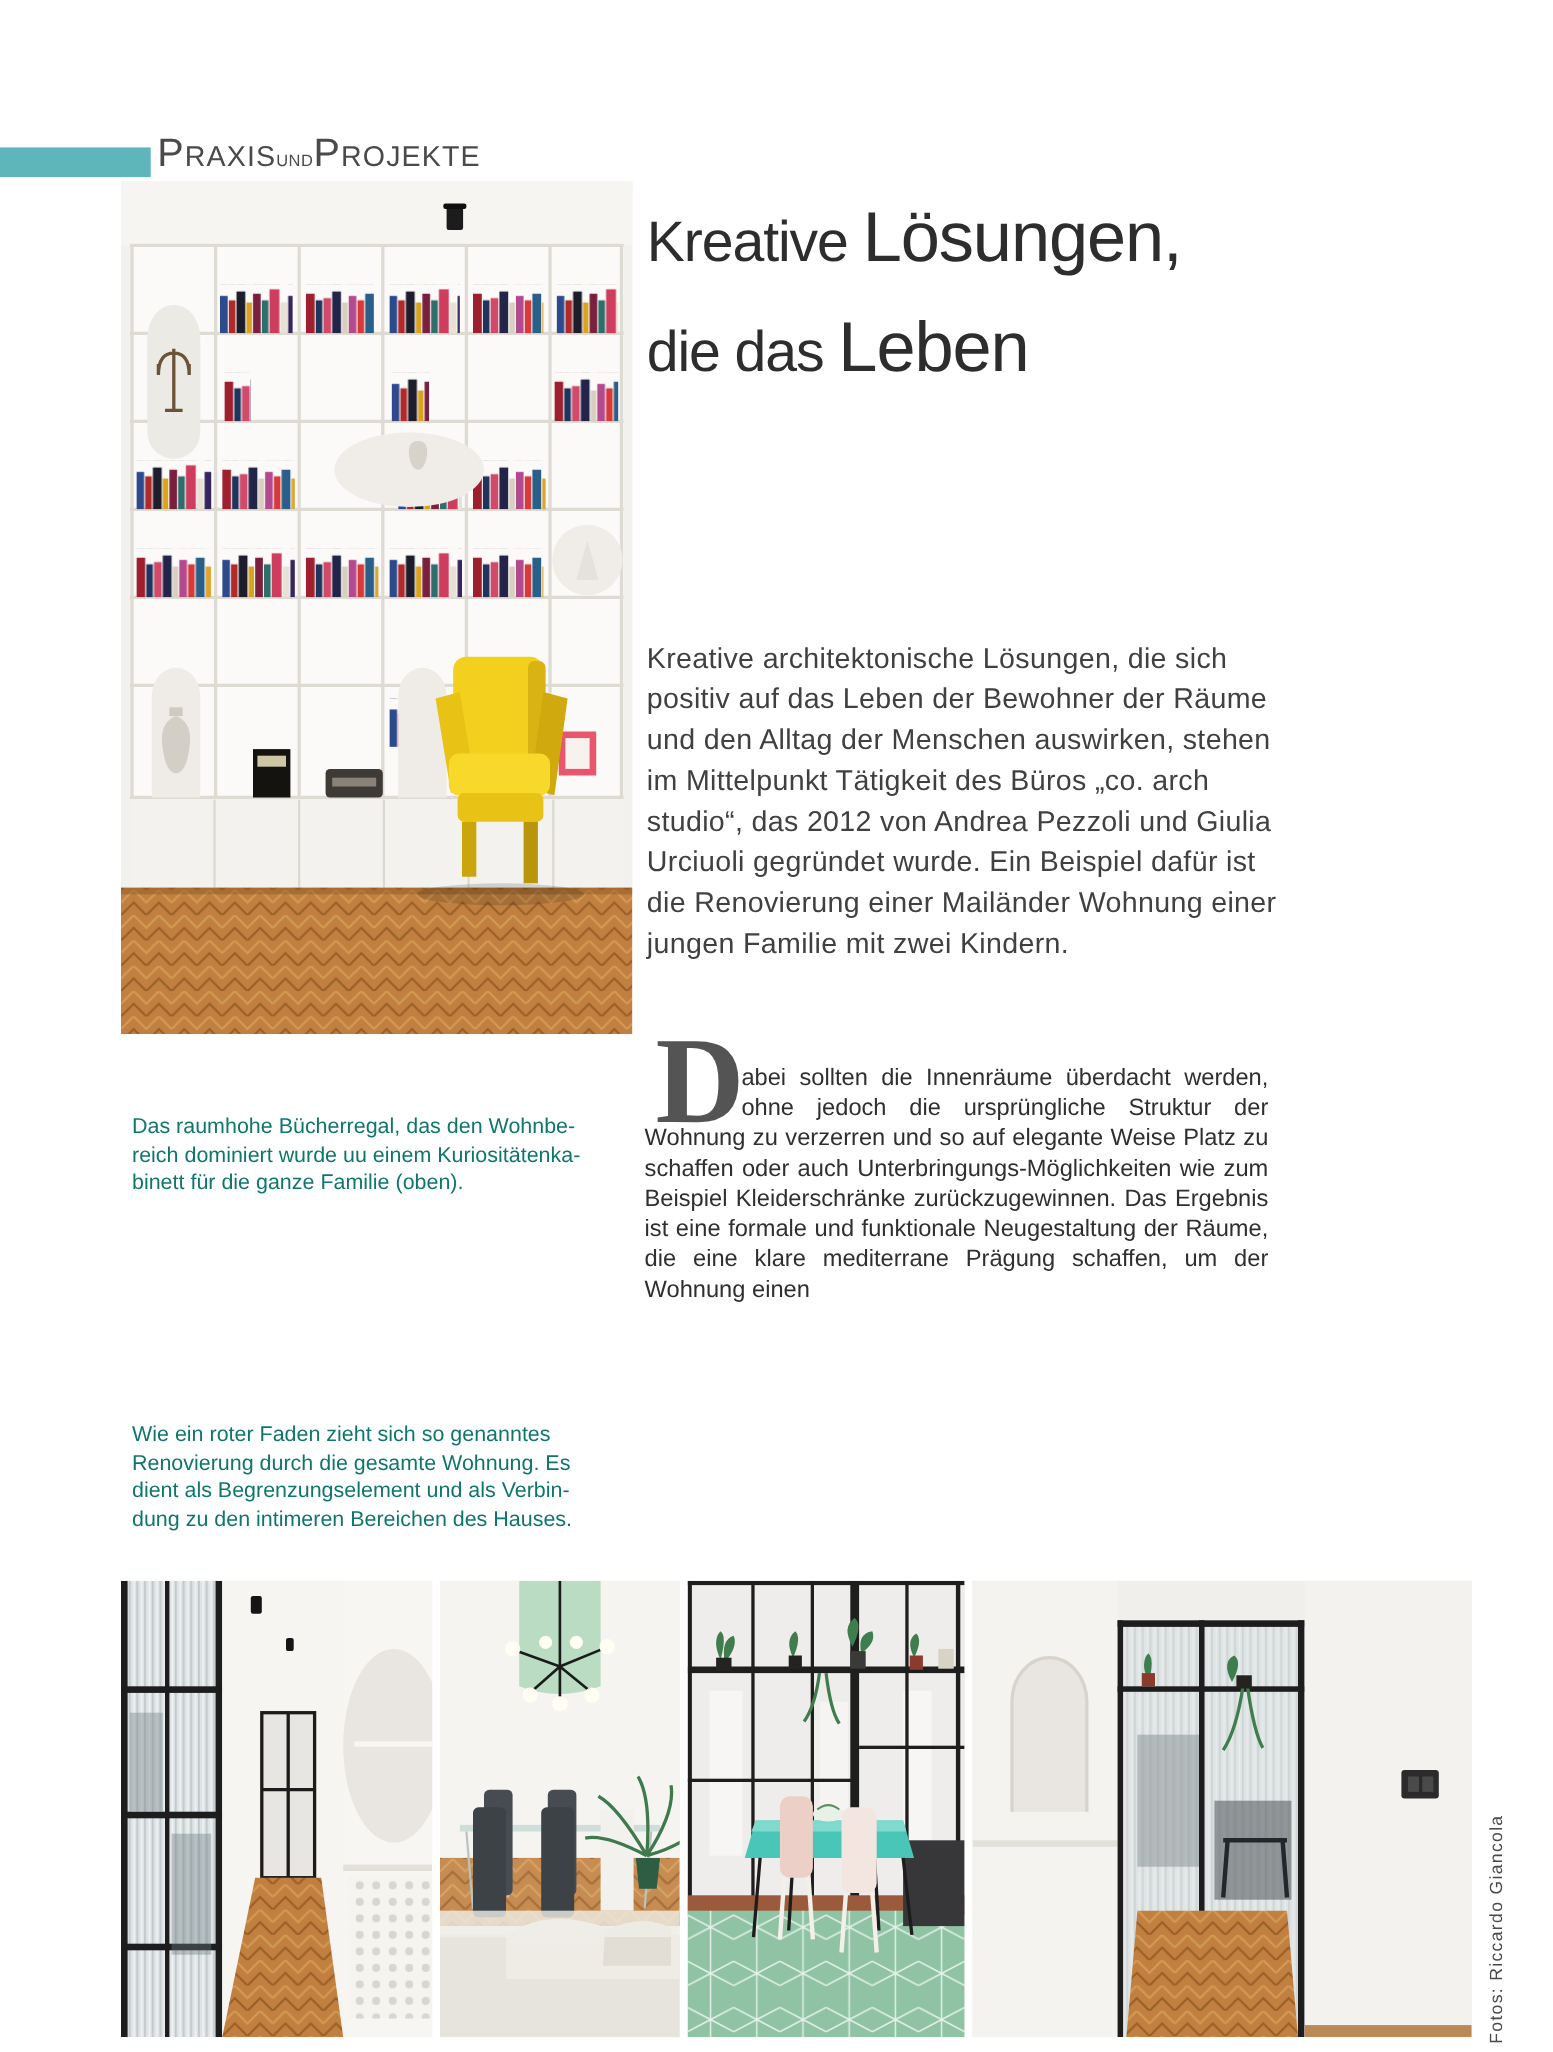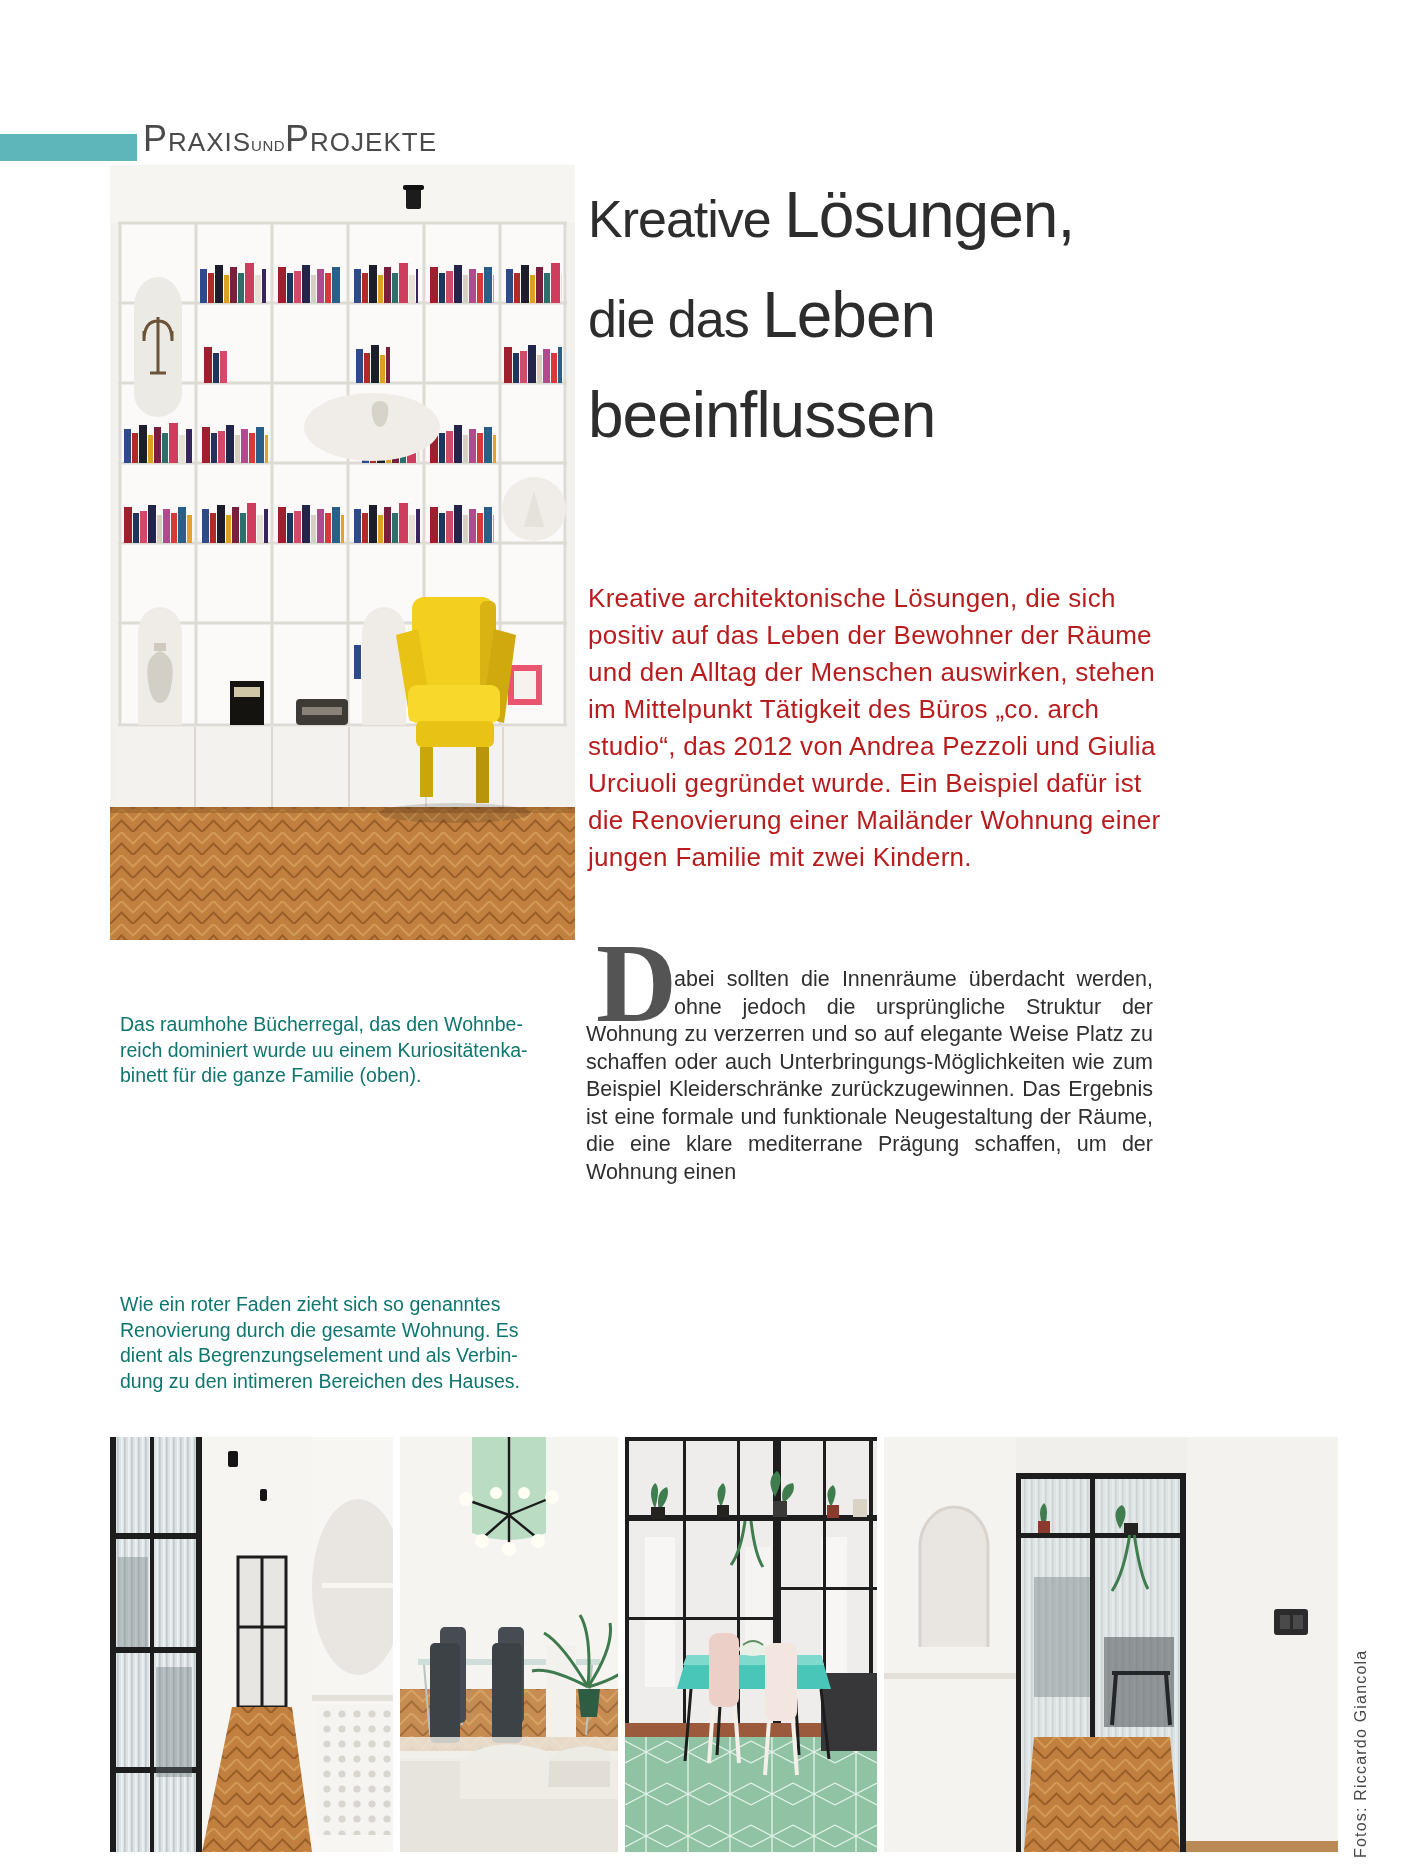--- a/index.html
+++ b/index.html
@@ -16,21 +16,21 @@
 
   
   .headline{position:absolute;left:588px;top:178px;width:580px;color:#2d2d2d;
             font-family:"Liberation Sans",sans-serif;font-weight:100;}
   .headline .line{white-space:nowrap;margin-bottom:26px;letter-spacing:-1px;}
   .headline .sm{font-size:52px;font-weight:100;}
   .headline .lg{font-size:64px;font-weight:100;}
 
   
   .intro{position:absolute;left:588px;top:580px;width:575px;font-size:26px;line-height:37px;
-         color:#b91c1c;letter-spacing:.3px;font-weight:400;}
+         color:#404040;letter-spacing:.3px;font-weight:400;}
 
   
   .article{position:absolute;left:586px;top:966px;width:567px;font-size:21.5px;line-height:27.5px;
            text-align:justify;color:#2f2f2f;}
   .dropcap-box{float:left;width:80px;height:55px;position:relative;margin-right:8px;}
   .dropcap-box .d{position:absolute;left:10px;bottom:-4px;font-family:"Liberation Serif",serif;
                   font-weight:700;font-size:112px;line-height:.73;color:#545454;}
 
   
   .caption{position:absolute;left:120px;width:340px;font-size:19.5px;line-height:25.5px;color:#0f766e;}
@@ -236,21 +236,20 @@
         <rect x="306" y="556" width="78" height="26" rx="6" fill="#e8c214"></rect>
         <rect x="310" y="582" width="13" height="50" fill="#caa50c"></rect>
         <rect x="366" y="582" width="13" height="56" fill="#b8950a"></rect>
       </g>
     </svg>
   </div>
 
   <div class="headline">
     <div class="line"><span class="sm">Kreative </span><span class="lg">Lösungen,</span></div>
     <div class="line"><span class="sm">die das </span><span class="lg">Leben</span></div>
-    <div class="line"><span class="lg">beeinflussen</span></div>
   </div>
 
   <div class="intro">Kreative architektonische Lösungen, die sich positiv auf das Leben der Bewohner der Räume und den Alltag der Menschen auswirken, stehen im Mittelpunkt Tätigkeit des Büros „co. arch studio“, das 2012 von Andrea Pezzoli und Giulia Urciuoli gegründet wurde. Ein Beispiel dafür ist die Renovierung einer Mailänder Wohnung einer jungen Familie mit zwei Kindern.</div>
 
   <div class="caption cap1">
     <div>Das raumhohe Bücherregal, das den Wohnbe-</div>
     <div>reich dominiert wurde uu einem Kuriositätenka-</div>
     <div>binett für die ganze Familie (oben).</div>
   </div>
 

